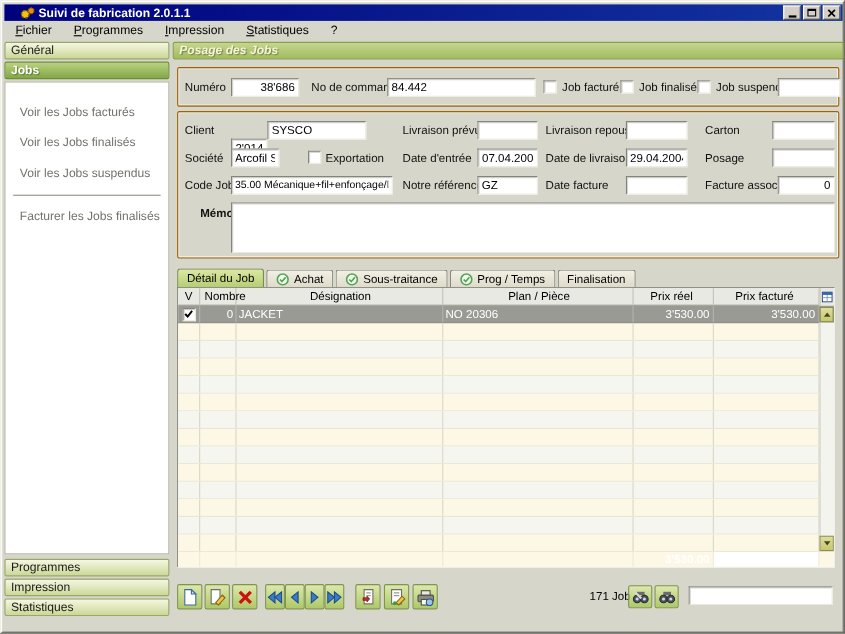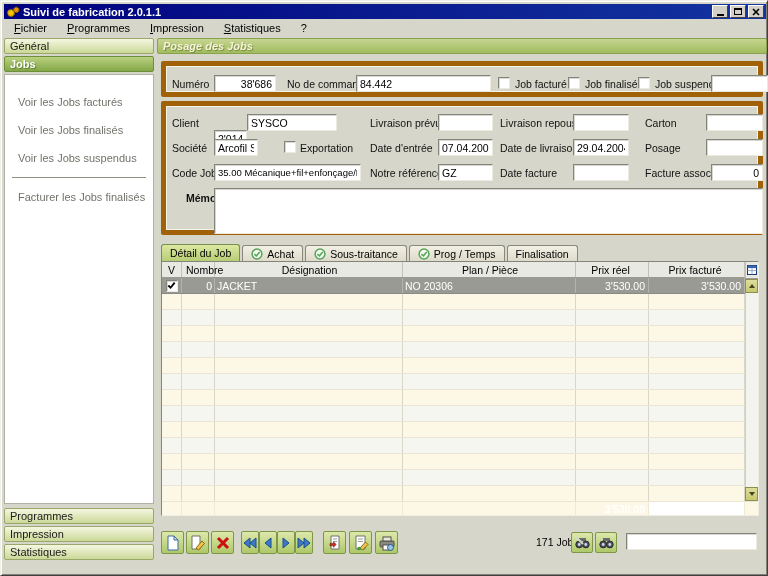--- a/index.html
+++ b/index.html
@@ -5,21 +5,21 @@
   * { margin:0; padding:0; box-sizing:border-box; font-family:"Liberation Sans", sans-serif; }
   html,body { width:768px; height:576px; background:#808080; }
   #window { position:relative; width:768px; height:576px; background:#d6d7ca;
             border-top:1px solid #f0f0e8; border-left:1px solid #f0f0e8;
             border-right:1px solid #404040; border-bottom:1px solid #404040;
             box-shadow: inset 1px 1px 0 #ffffff, inset -1px -1px 0 #808078; }
   
   .titlebar { position:absolute; left:3px; top:3px; width:762px; height:15px;
               background:linear-gradient(90deg,#00007e,#1335a0);
               color:#fff; font-size:11px; font-weight:bold;
-              display:flex; align-items:center; padding-left:2px; }
+              display:flex; align-items:center; padding-left:14px; }
   .titlebar .ttl { margin-left:3px; letter-spacing:0; }
   .winbtns { position:absolute; right:2px; top:1px; display:flex; gap:2px; }
   .wbtn { width:16px; height:13px; background:#d4d0c8; border:1px solid;
           border-color:#fff #404040 #404040 #fff; display:flex; align-items:center; justify-content:center; }
   .wbtn .min { width:7px; height:2px; background:#000; margin-top:6px; }
   .wbtn .max { width:8px; height:7px; border:1px solid #000; border-top:2px solid #000; }
   
   .menubar { position:absolute; left:3px; top:19px; width:762px; height:16px;
              display:flex; align-items:center; font-size:11px; color:#000; }
   .menu-item { display:inline-block; padding:1px 10px; cursor:default; }
@@ -39,21 +39,21 @@
   
   .statusbar { position:absolute; left:3px; top:561px; width:762px; height:13px;
                border-top:1px solid #8a8a82; box-shadow:0 1px 0 #fff inset; font-size:10.5px;
                padding:1px 0 0 4px; color:#000; }
   
   .content { position:absolute; left:155px; top:36px; width:611px; height:524px; }
   .content-header { position:absolute; left:1px; top:1px; width:610px; height:16px;
               background:linear-gradient(180deg,#c6d590,#a2bc60); border:1px solid #87a14c; border-radius:2px;
               color:#f7f3da; font-style:italic; font-weight:bold; font-size:11px;
               display:flex; align-items:center; padding-left:5px; text-shadow:1px 1px 1px #74883f; }
-  .grp { position:absolute; border:5px solid #a16207; box-shadow:inset 0 0 0 1px #f4f4ea; border-radius:2px; }
+  .grp { position:absolute; border:1px solid #a16207; box-shadow:inset 0 0 0 1px #f4f4ea; border-radius:2px; }
   .lbl { position:absolute; font-size:10.5px; color:#111; white-space:nowrap; }
   .tf  { position:absolute; height:17px; background:#fff; font-size:10.5px; padding:0 3px;
          border:1px solid #84847a; border-right-color:#eceadf; border-bottom-color:#eceadf;
          box-shadow:inset 1px 1px 0 rgba(90,90,80,.25); color:#000; }
   .tf.ra { text-align:right; }
   textarea.tf { resize:none; height:auto; }
   .cb { position:absolute; width:12px; height:12px; background:#fff;
         border:1px solid #84847a; border-right-color:#eceadf; border-bottom-color:#eceadf;
         box-shadow:inset 1px 1px 0 rgba(90,90,80,.25); display:flex; align-items:center; justify-content:center; }
   

